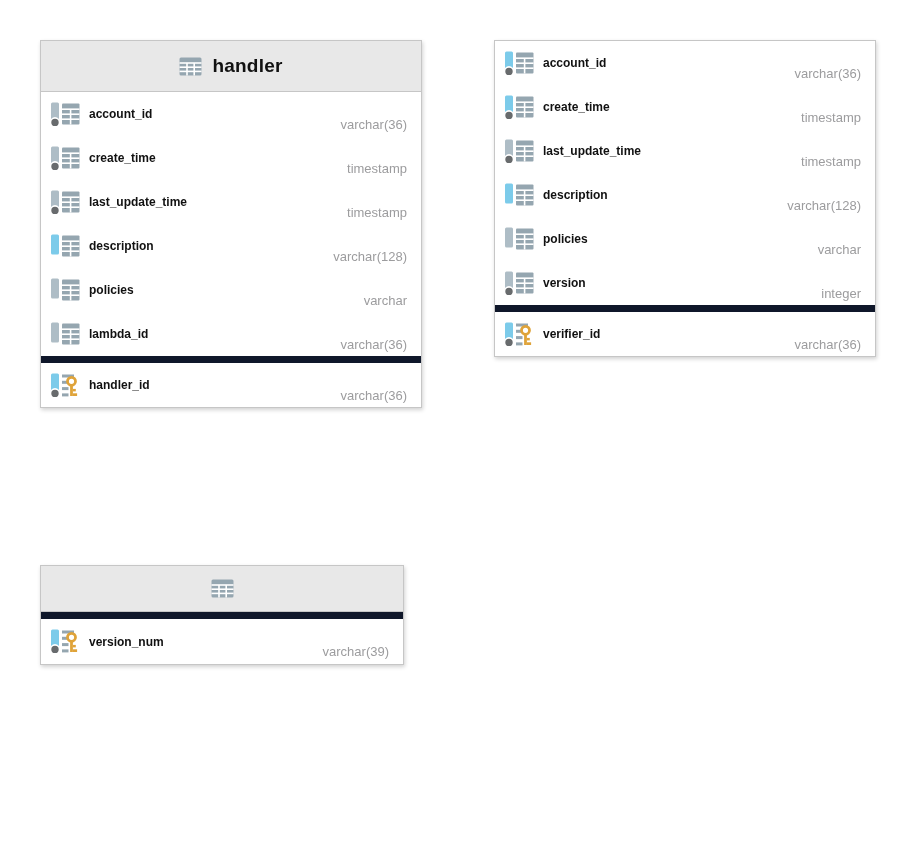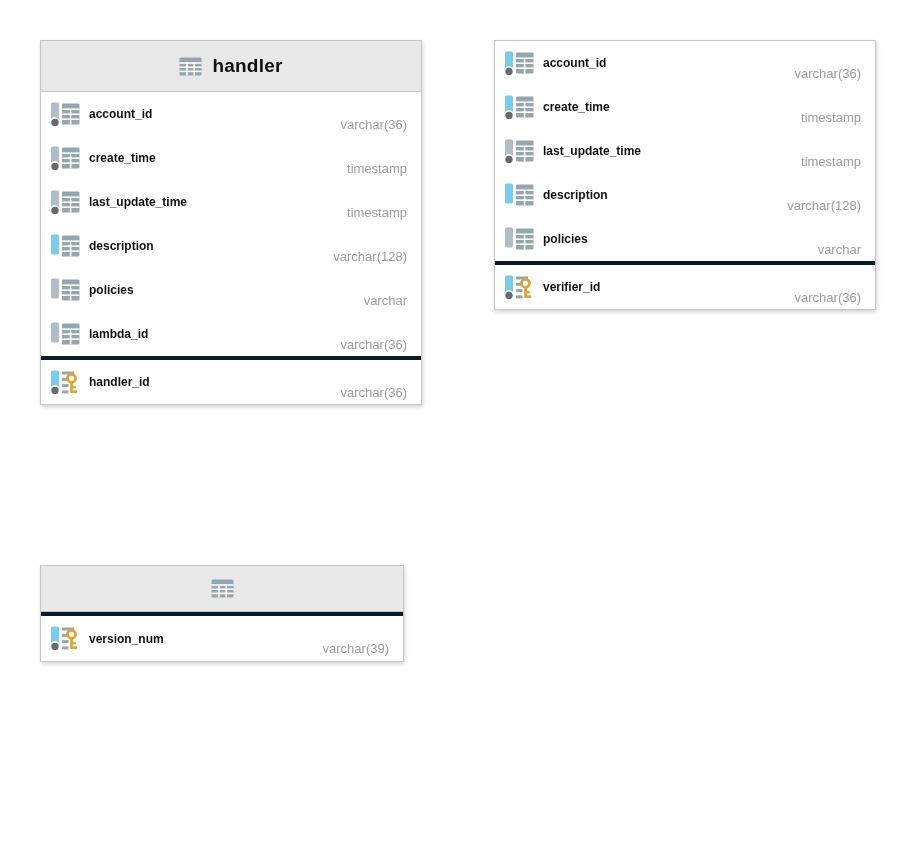--- a/index.html
+++ b/index.html
@@ -49,21 +49,21 @@
 
   .row {
     display: flex;
     align-items: center;
     height: 44px;
     padding: 0 14px 0 9px;
     gap: 8px;
   }
   .table-2 .row { height: 45px; }
 
-  .pk-row { border-top: 4px solid #0f172a; }
+  .pk-row { border-top: 7px solid #0f172a; }
 
   .col-icon { display: flex; align-items: center; flex: 0 0 auto; }
 
   .col-name {
     font-size: 12px;
     font-weight: 700;
     color: #111111;
     white-space: nowrap;
   }
   .col-type {
@@ -297,20 +297,37 @@
                 <line x1="12" y1="8.2" x2="29.5" y2="8.2"></line>
                 <line x1="12" y1="13.2" x2="29.5" y2="13.2"></line>
                 <line x1="12" y1="18.2" x2="29.5" y2="18.2"></line>
                 <line x1="20.6" y1="8.2" x2="20.6" y2="23.5"></line>
               </g>
             </svg>
           </span>
           <span class="col-name">policies</span>
           <span class="col-type">varchar</span>
         </div>
+        <div class="row">
+          <span class="col-icon">
+            <svg width="31" height="27" viewBox="0 0 31 27">
+              <rect x="1" y="1.5" width="8" height="20" rx="1.5" fill="#aebdc6"></rect>
+              <rect x="12" y="2.5" width="17.5" height="21" rx="1" fill="#95a6b0"></rect>
+              <g stroke="#ffffff" stroke-width="1.6">
+                <line x1="12" y1="8.2" x2="29.5" y2="8.2"></line>
+                <line x1="12" y1="13.2" x2="29.5" y2="13.2"></line>
+                <line x1="12" y1="18.2" x2="29.5" y2="18.2"></line>
+                <line x1="20.6" y1="8.2" x2="20.6" y2="23.5"></line>
+              </g>
+              <circle cx="5" cy="21.4" r="4.5" fill="#686b6d" stroke="#ffffff" stroke-width="1.6"></circle>
+            </svg>
+          </span>
+          <span class="col-name">version</span>
+          <span class="col-type">integer</span>
+        </div>
         <div class="row pk-row">
           <span class="col-icon">
             <svg width="31" height="27" viewBox="0 0 31 27">
               <rect x="1" y="1.5" width="8" height="20" rx="1.5" fill="#7ccbea"></rect>
               <g fill="#95a6b0">
                 <rect x="12" y="2.5" width="12" height="3"></rect>
                 <rect x="12" y="8.8" width="6.5" height="3"></rect>
                 <rect x="12" y="15.1" width="6.5" height="3"></rect>
                 <rect x="12" y="21.4" width="6.5" height="3"></rect>
               </g>

